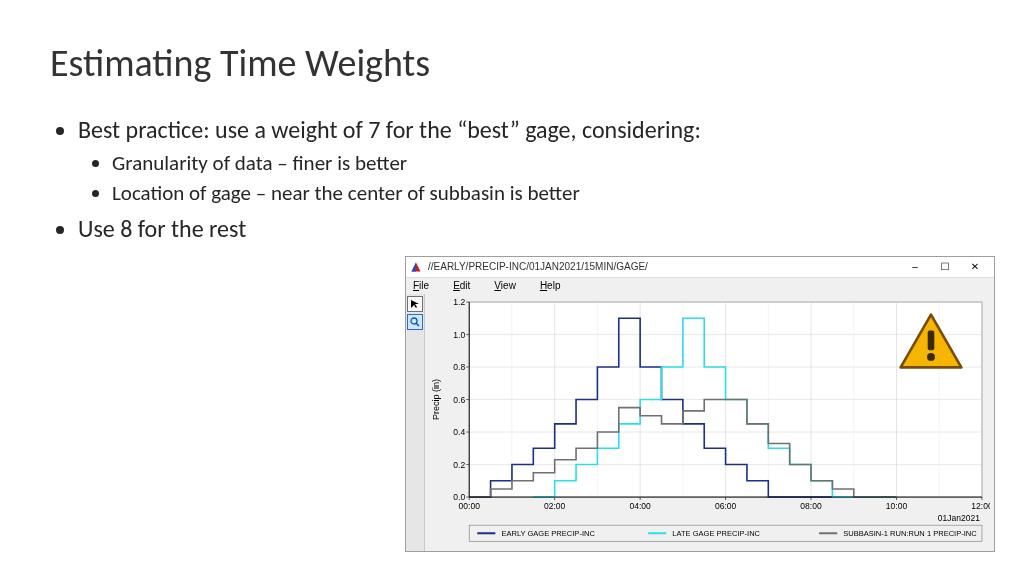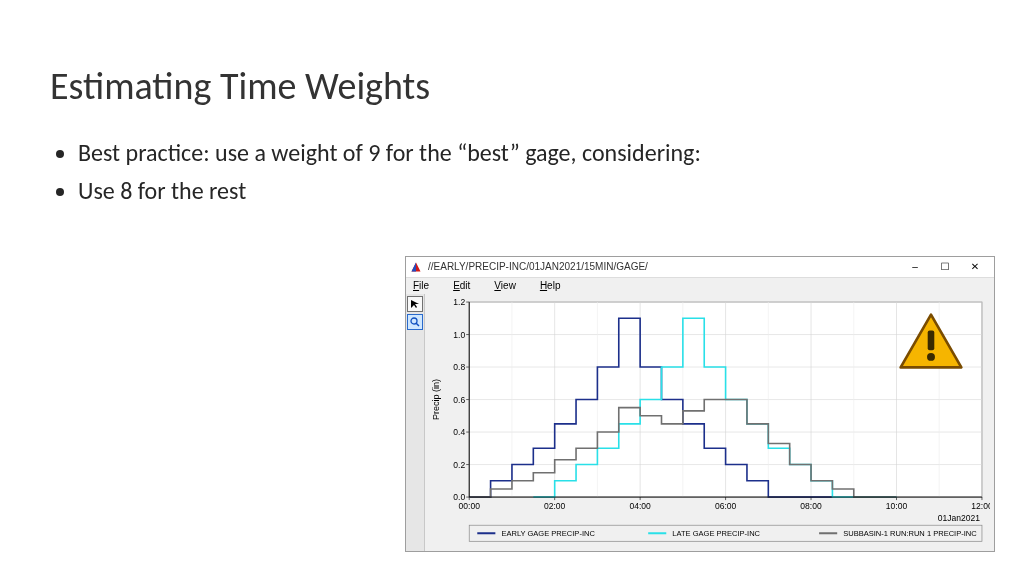--- a/index.html
+++ b/index.html
@@ -10,21 +10,21 @@
     background: #fff;
     font-family: "Calibri", "Segoe UI", Arial, sans-serif;
     color: #262626;
     overflow: hidden;
   }
   .slide {
     position: relative;
     width: 979px;
     height: 576px;
     box-sizing: border-box;
-    padding: 63px 50px 30px 50px;
+    padding: 40px 50px 30px 50px;
   }
   h1.title {
     font-size: 38px;
     font-weight: 400;
     margin: 0 0 28px 0;
     color: #333;
   }
   ul.top {
     list-style: disc;
     margin: 0;
@@ -166,21 +166,25 @@
     height: 58px;
   }
 </style>
 </head>
 <body>
 
 <div class="slide">
   <h1 class="title">Estimating Time Weights</h1>
   <ul class="top">
     <li>
-      <span>Best practice: use a weight of 9 for the “best” gage, considering:</span>
+      <span>Best practice: use a weight of 7 for the “best” gage, considering:</span>
+      <ul class="sub">
+        <li>Granularity of data – finer is better</li>
+        <li>Location of gage – near the center of subbasin is better</li>
+      </ul>
     </li>
     <li>Use 8 for the rest</li>
   </ul>
 
   <div class="win">
     <div class="win-titlebar">
       <span class="win-icon">
         <svg viewBox="0 0 16 16">
             <polygon points="8,2 14,14 2,14" fill="#d01919"></polygon>
             <polygon points="2,14 8,2 8,14" fill="#224cc0"></polygon>

